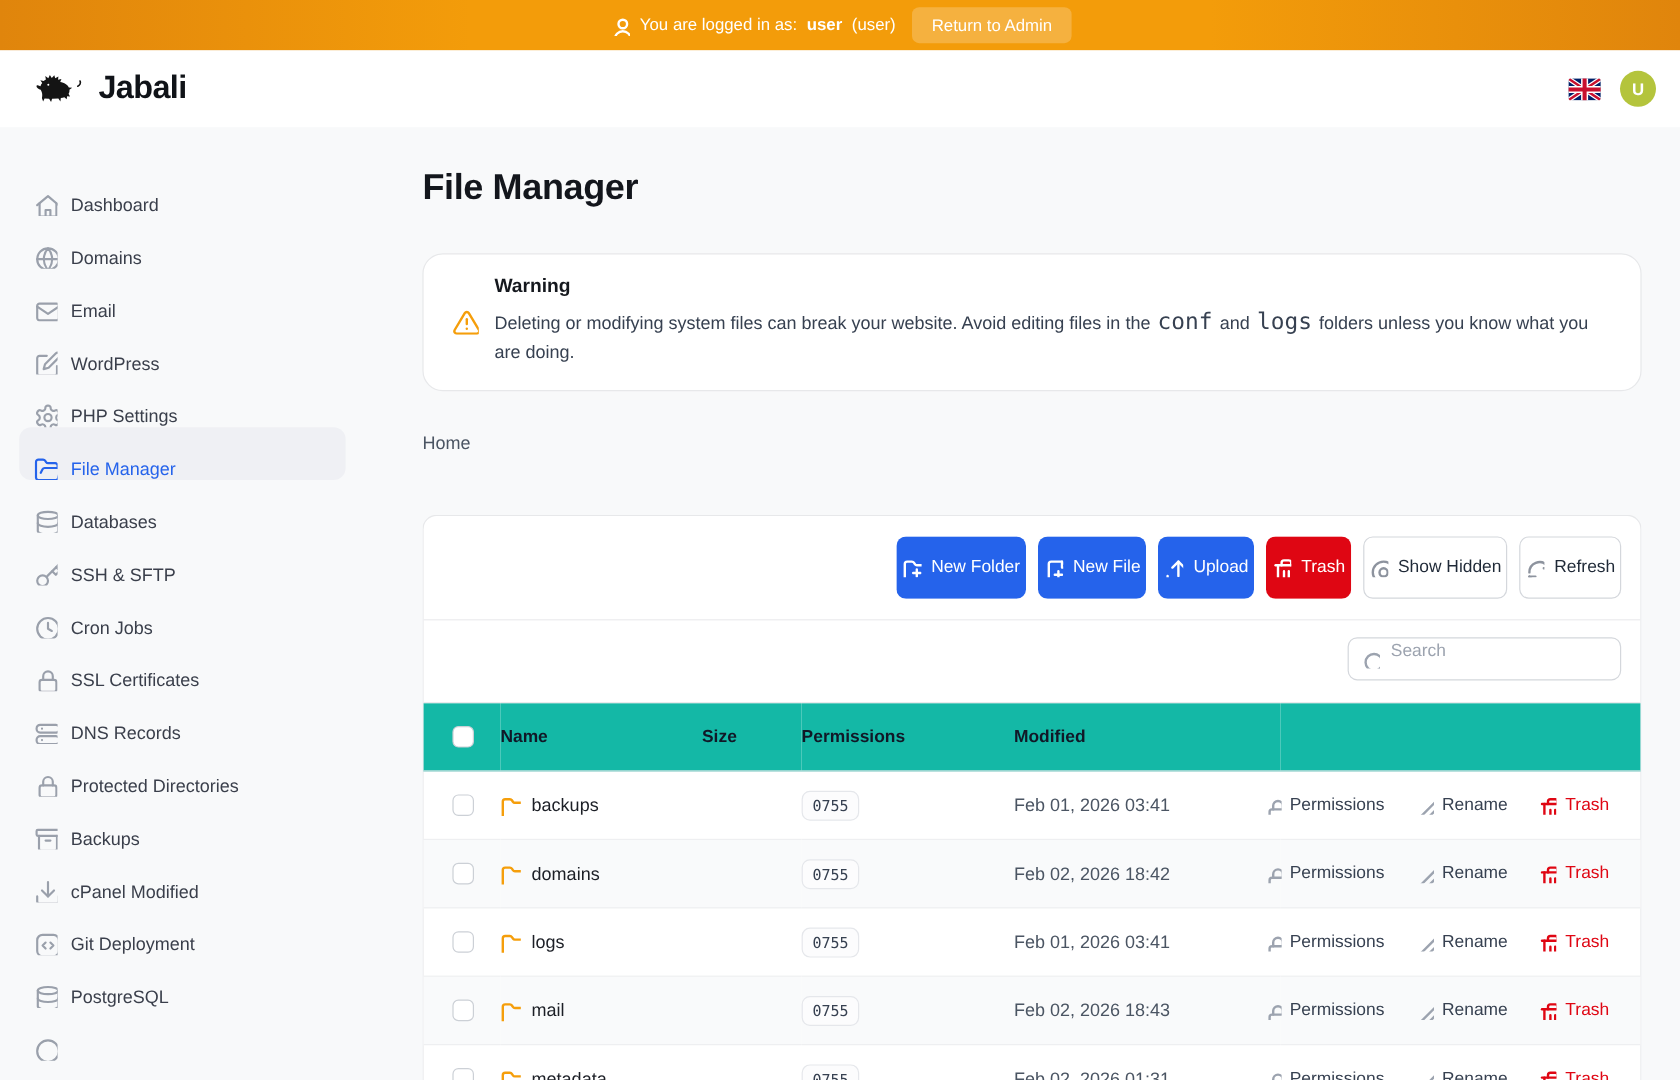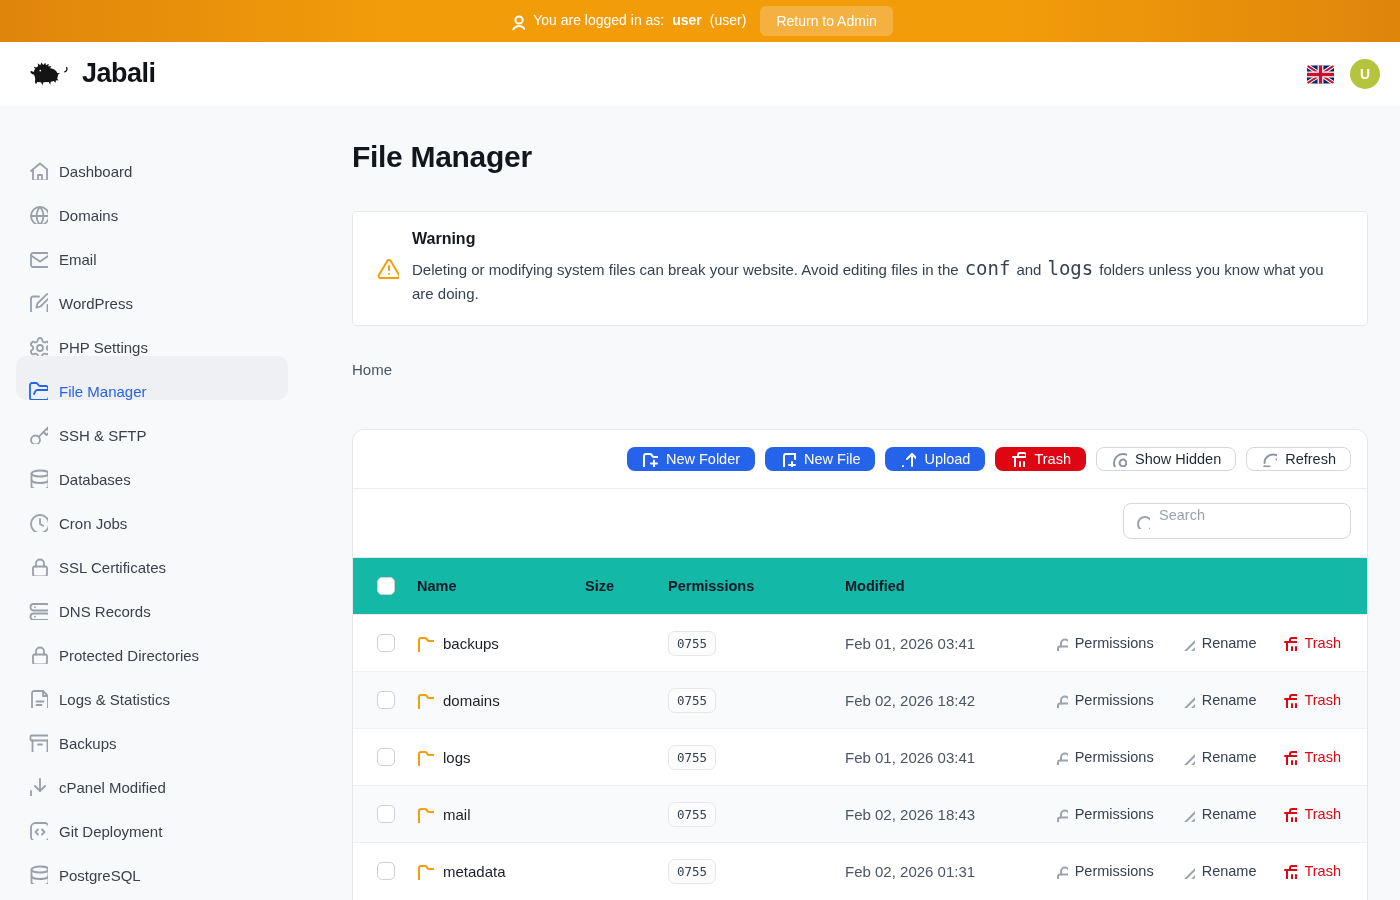--- a/index.html
+++ b/index.html
@@ -43,37 +43,37 @@
   }
   .nav-item .ic{ width:20px; height:20px; color:#9aa0ab; stroke-width:1.8; }
   .nav-item.active{ background:#eff0f4; color:#2563eb; font-weight:500; }
   .nav-item.active .ic{ color:#2563eb; }
 
   .main{ flex:1; padding:34px 32px 0 48px; overflow:hidden; }
   .page-title{ font-size:30px; font-weight:700; color:#13161c; letter-spacing:-.3px; }
 
   
   .warning-card{
-    margin-top:37px; background:#fff; border:1px solid #e7e8ea; border-radius:4px;
+    margin-top:37px; background:#fff; border:1px solid #e7e8ea; border-radius:17px;
     padding:18px 24px 20px; display:flex; gap:13px;
   }
   .warning-card .ic{ width:22px; height:22px; color:#f59e0b; margin-top:27px; }
   .warn-title{ font-size:16px; font-weight:700; color:#15181e; margin-bottom:6px; }
   .warn-body{ font-size:15px; color:#374151; line-height:1.5; max-width:960px; }
   .warn-body code{ font-family:"DejaVu Sans Mono", monospace; font-size:19px; color:#374151; margin:0 6px; }
 
   .breadcrumb{ margin-top:35px; font-size:15px; color:#4b5563; }
   .breadcrumb span{ cursor:pointer; }
 
   
   .fm-card{ margin-top:51px; background:#fff; border:1px solid #e7e8ea;
             border-radius:12px 12px 0 0; border-bottom:none; }
   .fm-toolbar{ display:flex; justify-content:flex-end; gap:10px; padding:17px 16px;
                border-bottom:1px solid #ececee; }
-  .btn{ display:flex; align-items:center; gap:8px; height:24px; padding:0 14px;
+  .btn{ display:flex; align-items:center; gap:8px; height:52px; padding:0 4px;
         border-radius:8px; font-size:14.5px; font-family:inherit; cursor:pointer;
         border:1px solid transparent; background:#fff; color:#1f2937; }
   .btn .ic{ width:16px; height:16px; }
   .btn-blue{ background:#2563eb; color:#fff; }
   .btn-red{ background:#df0613; color:#fff; }
   .btn-outline{ border-color:#d4d7dc; }
   .btn-outline .ic{ color:#8d939e; }
 
   .fm-search{ display:flex; justify-content:flex-end; padding:14px 16px 18px; }
   .search-wrap{ position:relative; }
@@ -299,32 +299,32 @@
         <span>PHP Settings</span>
       </div>
     <div class="nav-item active">
         <svg class="ic">
           <use href="#i-folder-open"></use>
         </svg>
         <span>File Manager</span>
       </div>
     <div class="nav-item">
         <svg class="ic">
+          <use href="#i-database"></use>
+        </svg>
+        <span>Databases</span>
+      </div>
+    <div class="nav-item">
+        <svg class="ic">
           <use href="#i-key"></use>
         </svg>
         <span>SSH &amp; SFTP</span>
       </div>
     <div class="nav-item">
         <svg class="ic">
-          <use href="#i-database"></use>
-        </svg>
-        <span>Databases</span>
-      </div>
-    <div class="nav-item">
-        <svg class="ic">
           <use href="#i-clock"></use>
         </svg>
         <span>Cron Jobs</span>
       </div>
     <div class="nav-item">
         <svg class="ic">
           <use href="#i-lock"></use>
         </svg>
         <span>SSL Certificates</span>
       </div>
@@ -332,26 +332,20 @@
         <svg class="ic">
           <use href="#i-server"></use>
         </svg>
         <span>DNS Records</span>
       </div>
     <div class="nav-item">
         <svg class="ic">
           <use href="#i-lock"></use>
         </svg>
         <span>Protected Directories</span>
-      </div>
-    <div class="nav-item">
-        <svg class="ic">
-          <use href="#i-file-text"></use>
-        </svg>
-        <span>Logs &amp; Statistics</span>
       </div>
     <div class="nav-item">
         <svg class="ic">
           <use href="#i-archive"></use>
         </svg>
         <span>Backups</span>
       </div>
     <div class="nav-item">
         <svg class="ic">
           <use href="#i-download"></use>

